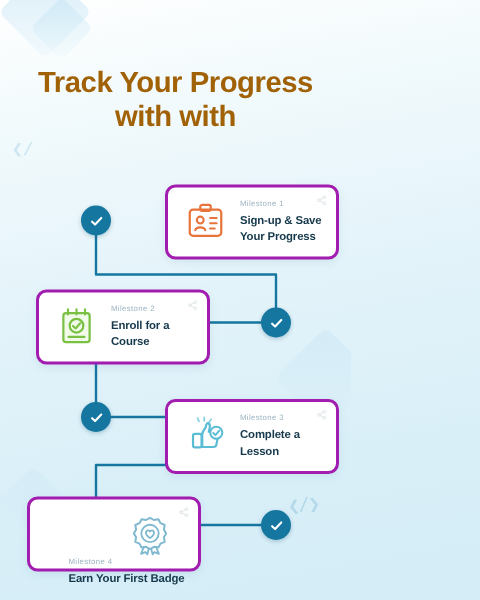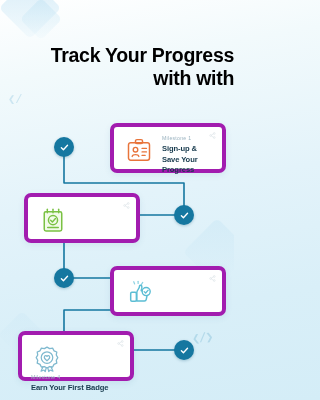--- a/index.html
+++ b/index.html
@@ -47,22 +47,22 @@
     font-size: 12px;
     font-family: "Liberation Mono", monospace;
   }
 
   
   .heading {
     position: absolute;
     top: 44px;
     left: 0;
     width: 234px;
-    text-align: right;
-    color: #000000;
+    text-align: center;
+    color: #a16207;
     font-size: 19.5px;
     font-weight: bold;
     line-height: 23px;
     letter-spacing: -0.3px;
   }
   .heading .l2 { display: block; }
 
   
   .path-svg {
     position: absolute;
@@ -85,25 +85,25 @@
   .checkpoint svg { display: block; }
   .cp-1 { left: 54px;  top: 137px; }
   .cp-2 { left: 174px; top: 205px; }
   .cp-3 { left: 54px;  top: 268px; }
   .cp-4 { left: 174px; top: 340px; }
 
   
   .card {
     position: absolute;
     background: #ffffff;
-    border: 4px solid #a21caf;
+    border: 2px solid #a21caf;
     border-radius: 7px;
     box-shadow: 0 2px 6px rgba(60,120,150,0.10);
     display: flex;
-    align-items: flex-start;
+    align-items: flex-end;
     padding: 8px 9px;
     box-sizing: border-box;
   }
   .card-1 { left: 110px; top: 123px; width: 116px; height: 50px; }
   .card-2 { left: 24px;  top: 193px; width: 116px; height: 50px; }
   .card-3 { left: 110px; top: 266px; width: 116px; height: 50px; }
   .card-4 { left: 18px;  top: 331px; width: 116px; height: 50px; flex-direction: column; }
 
   .card-icon {
     width: 31px;
@@ -223,20 +223,24 @@
     <svg width="28" height="28" viewBox="0 0 32 32">
       <rect x="6" y="5.5" width="20" height="22" rx="2" fill="#f2fbe9" stroke="#7ac143" stroke-width="1.7"></rect>
       <line x1="9.5" y1="2.5" x2="9.5" y2="6.5" stroke="#7ac143" stroke-width="1.6" stroke-linecap="round"></line>
       <line x1="16" y1="2.5" x2="16" y2="6.5" stroke="#7ac143" stroke-width="1.6" stroke-linecap="round"></line>
       <line x1="22.5" y1="2.5" x2="22.5" y2="6.5" stroke="#7ac143" stroke-width="1.6" stroke-linecap="round"></line>
       <circle cx="16" cy="15" r="5.2" fill="none" stroke="#7ac143" stroke-width="1.7"></circle>
       <path d="M13.3 15.2 L15.3 17.1 L18.8 13.1" fill="none" stroke="#7ac143" stroke-width="1.6" stroke-linecap="round" stroke-linejoin="round"></path>
       <line x1="10" y1="23.5" x2="22" y2="23.5" stroke="#7ac143" stroke-width="1.8" stroke-linecap="round"></line>
     </svg>
   </div>
+  <div class="card-text">
+    <div class="ms-label">Milestone 2</div>
+    <div class="ms-title">Enroll for a Course</div>
+  </div>
   <span class="share-icon">
     <svg width="7" height="7" viewBox="0 0 12 12">
       <circle cx="9" cy="2.5" r="1.5" fill="none" stroke="#7f9aa8" stroke-width="1"></circle>
       <circle cx="2.8" cy="6" r="1.5" fill="none" stroke="#7f9aa8" stroke-width="1"></circle>
       <circle cx="9" cy="9.5" r="1.5" fill="none" stroke="#7f9aa8" stroke-width="1"></circle>
       <line x1="4.1" y1="5.2" x2="7.7" y2="3.2" stroke="#7f9aa8" stroke-width="1"></line>
       <line x1="4.1" y1="6.8" x2="7.7" y2="8.8" stroke="#7f9aa8" stroke-width="1"></line>
     </svg>
   </span>
 </div>
@@ -246,20 +250,24 @@
     <svg width="28" height="28" viewBox="0 0 32 32">
       <line x1="11" y1="4.5" x2="10" y2="2" stroke="#8dd3e3" stroke-width="1.4" stroke-linecap="round"></line>
       <line x1="15" y1="4" x2="15" y2="1.5" stroke="#8dd3e3" stroke-width="1.4" stroke-linecap="round"></line>
       <line x1="18.8" y1="5" x2="20.3" y2="2.8" stroke="#8dd3e3" stroke-width="1.4" stroke-linecap="round"></line>
       <path d="M13.5 14.5 C13.5 11 16.5 10.5 16.5 7.5 C16.5 6.2 17.4 5.6 18.3 6 C19.2 6.4 19.5 7.8 19.2 9.3 L18.5 12.3 L24 12.3 C25.3 12.3 26.1 13.4 25.8 14.6 L24.3 22.2 C24.1 23.3 23.2 24 22.1 24 L13.5 24 Z" fill="none" stroke="#5bbdd4" stroke-width="1.7" stroke-linejoin="round"></path>
       <rect x="6.5" y="14" width="6.5" height="10.2" rx="1.4" fill="none" stroke="#5bbdd4" stroke-width="1.7"></rect>
       <circle cx="24.2" cy="13.2" r="4.6" fill="#ffffff" stroke="#5bbdd4" stroke-width="1.6"></circle>
       <path d="M21.9 13.3 L23.6 14.9 L26.5 11.6" fill="none" stroke="#5bbdd4" stroke-width="1.5" stroke-linecap="round" stroke-linejoin="round"></path>
     </svg>
   </div>
+  <div class="card-text">
+    <div class="ms-label">Milestone 3</div>
+    <div class="ms-title">Complete a Lesson</div>
+  </div>
   <span class="share-icon">
     <svg width="7" height="7" viewBox="0 0 12 12">
       <circle cx="9" cy="2.5" r="1.5" fill="none" stroke="#7f9aa8" stroke-width="1"></circle>
       <circle cx="2.8" cy="6" r="1.5" fill="none" stroke="#7f9aa8" stroke-width="1"></circle>
       <circle cx="9" cy="9.5" r="1.5" fill="none" stroke="#7f9aa8" stroke-width="1"></circle>
       <line x1="4.1" y1="5.2" x2="7.7" y2="3.2" stroke="#7f9aa8" stroke-width="1"></line>
       <line x1="4.1" y1="6.8" x2="7.7" y2="8.8" stroke="#7f9aa8" stroke-width="1"></line>
     </svg>
   </span>
 </div>

